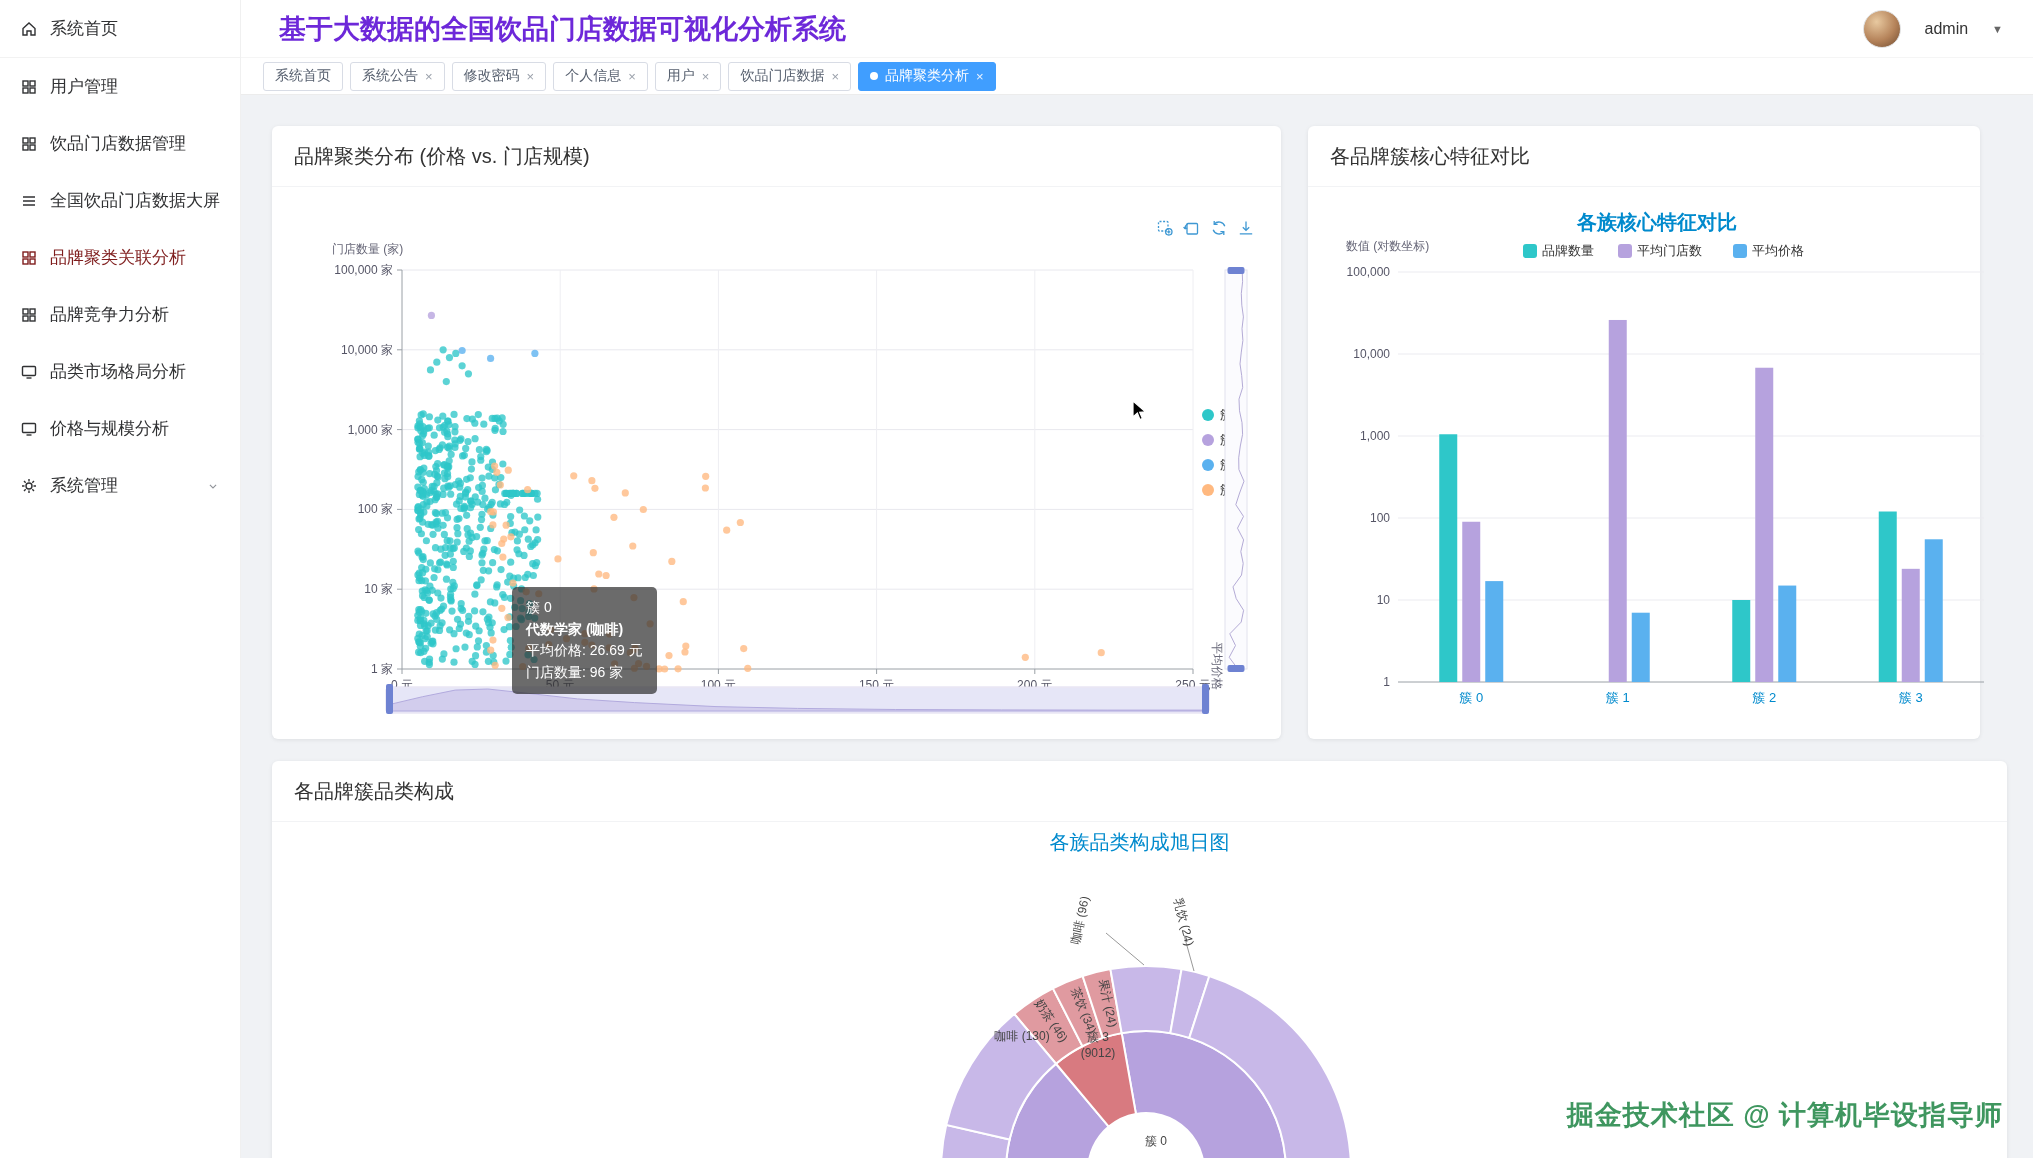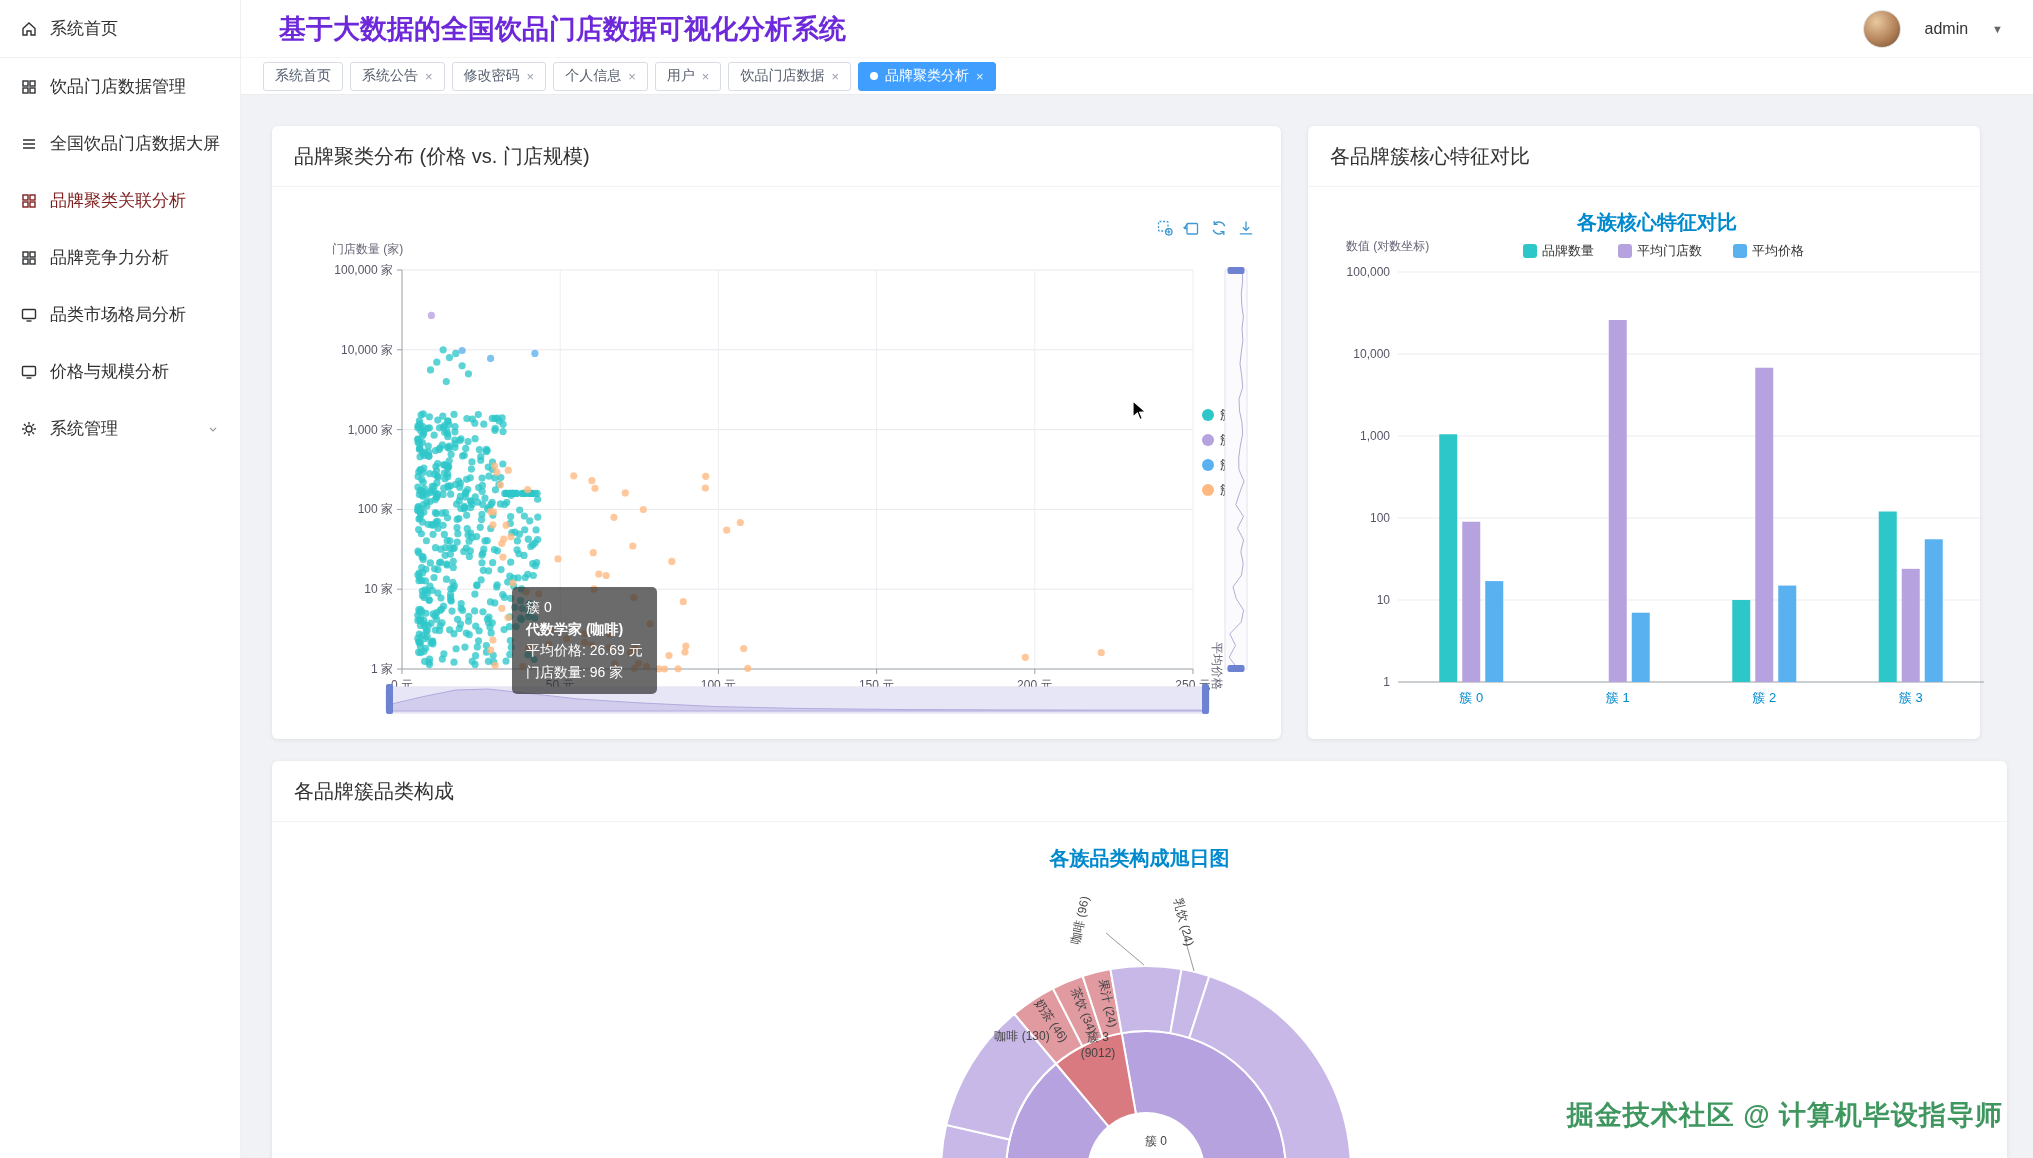--- a/index.html
+++ b/index.html
@@ -41,39 +41,50 @@
   .card-scatter{width:1009px;height:613px;position:relative;}
   .card-bar{width:672px;height:613px;position:relative;}
   .card-sun{width:1735px;height:620px;margin-top:22px;position:relative;overflow:hidden;}
   .chart-wrap{position:relative;width:1009px;height:553px;}
   .toolbox{position:absolute;top:32px;right:26px;display:flex;gap:9px;z-index:3;}
   .toolbox span{display:flex;cursor:pointer;}
   .toolbox svg{stroke:#3e98d3;fill:none;stroke-width:1.3;}
   .tooltip{position:absolute;left:240px;top:400px;z-index:4;background:rgba(50,50,50,.72);color:#fff;
            border-radius:5px;padding:10px 14px;font-size:14px;line-height:1.55;pointer-events:none;white-space:nowrap;}
   .tooltip .b{font-weight:bold;}
-  .sun-title{position:absolute;top:84px;left:0;width:100%;text-align:center;font-size:20px;font-weight:bold;color:#008acd;}
+  .sun-title{position:absolute;top:68px;left:0;width:100%;text-align:center;font-size:20px;font-weight:normal;color:#008acd;}
   #sun-svg{position:absolute;top:110px;left:0;}
   .watermark{position:absolute;right:30px;top:1002px;font-size:27px;font-weight:bold;color:#15803d;opacity:.82;letter-spacing:1px;z-index:9;}
   #cursor{position:absolute;left:1132px;top:400px;z-index:20;pointer-events:none;}
   svg text{font-family:"Liberation Sans","DejaVu Sans",sans-serif;}
 </style>
 </head>
 <body>
 
 <div id="page">
   <aside>
     <div id="sidebar-menu">
         <div class="side-item">
           <span class="icon">
             <svg width="18" height="18" viewBox="0 0 18 18">
               <path d="M3 8.5 L9 3 L15 8.5 V15 H11 V11 H7 V15 H3 Z"></path>
             </svg>
           </span>
           <span>系统首页</span>
+        </div>
+        <div class="side-item">
+          <span class="icon">
+            <svg width="18" height="18" viewBox="0 0 18 18">
+              <rect x="3" y="3" width="5" height="5"></rect>
+              <rect x="10" y="3" width="5" height="5"></rect>
+              <rect x="3" y="10" width="5" height="5"></rect>
+              <rect x="10" y="10" width="5" height="5"></rect>
+            </svg>
+          </span>
+          <span>用户管理</span>
         </div>
         <div class="side-item">
           <span class="icon">
             <svg width="18" height="18" viewBox="0 0 18 18">
               <rect x="3" y="3" width="5" height="5"></rect>
               <rect x="10" y="3" width="5" height="5"></rect>
               <rect x="3" y="10" width="5" height="5"></rect>
               <rect x="10" y="10" width="5" height="5"></rect>
             </svg>
           </span>

